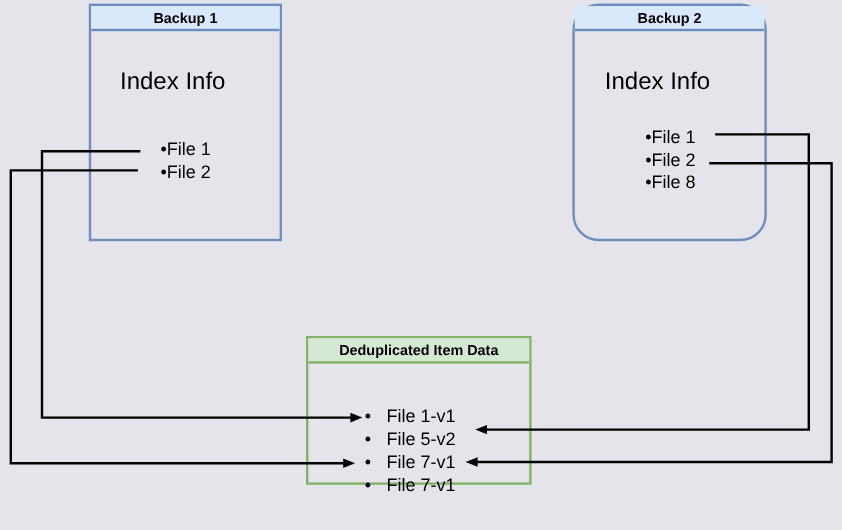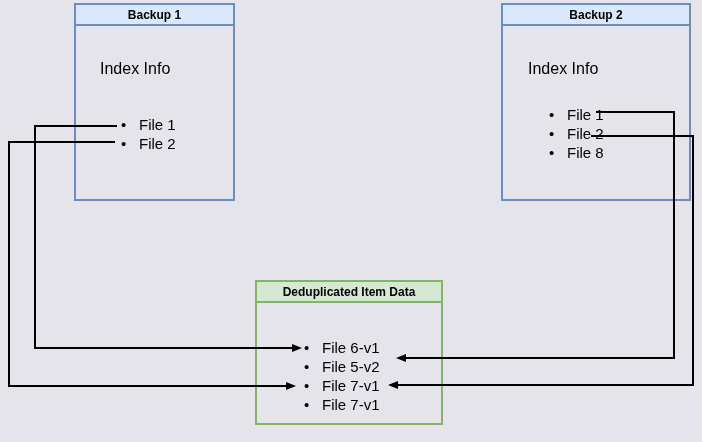--- a/index.html
+++ b/index.html
@@ -14,37 +14,37 @@
   *{margin:0;padding:0;box-sizing:border-box;}
   html,body{width:702px;height:442px;overflow:hidden;}
   body{
     font-family:"Liberation Sans","DejaVu Sans",sans-serif;
     background:var(--bg);
     color:var(--text);
   }
   #stage{position:relative;width:702px;height:442px;background:var(--bg);}
 
   .node{position:absolute;border:2px solid;background:transparent;}
-  .node.blue{border-color:var(--blue-border);}
+  .node.blue{border-color:var(--blue-border);text-align:right;}
   .node.green{border-color:var(--green-border);}
 
   .node-header{
     position:absolute;left:0;top:0;width:100%;
     display:flex;align-items:center;justify-content:center;
     font-weight:bold;font-size:12px;
     border-bottom:2px solid;
   }
   .node.blue .node-header{background:var(--blue-fill);border-color:var(--blue-border);height:21px;}
   .node.green .node-header{background:var(--green-fill);border-color:var(--green-border);height:21px;}
 
   #backup1{left:74px;top:3px;width:161px;height:198px;}
-  #backup2{left:501px;top:3px;width:190px;height:198px;}
-  #dedup{left:255px;top:280px;width:188px;height:145px;}
+  #backup2{left:477px;top:3px;width:162px;height:198px;border-radius:22px;}
+  #dedup{left:255px;top:280px;width:188px;height:124px;}
 
-  .index-label{position:absolute;font-size:16px;line-height:19px;}
+  .index-label{position:absolute;font-size:20px;line-height:19px;}
   #backup1 .index-label{left:24px;top:54px;}
   #backup2 .index-label{left:25px;top:54px;}
 
   ul.filelist{position:absolute;list-style:none;}
   #backup1 ul.filelist{left:45px;top:110px;}
   #backup2 ul.filelist{left:46px;top:100px;}
   #dedup ul.filelist{left:47px;top:56px;}
   ul.filelist li{display:flex;height:19px;font-size:15px;line-height:19px;}
   ul.filelist .bullet{width:18px;flex:0 0 18px;}
 
@@ -89,21 +89,21 @@
         <span>File 8</span>
       </li>
     </ul>
   </div>
 
   <div id="dedup" class="node green">
     <div class="node-header">Deduplicated Item Data</div>
     <ul class="filelist">
       <li>
         <span class="bullet">•</span>
-        <span>File 6-v1</span>
+        <span>File 1-v1</span>
       </li>
       <li>
         <span class="bullet">•</span>
         <span>File 5-v2</span>
       </li>
       <li>
         <span class="bullet">•</span>
         <span>File 7-v1</span>
       </li>
       <li>

